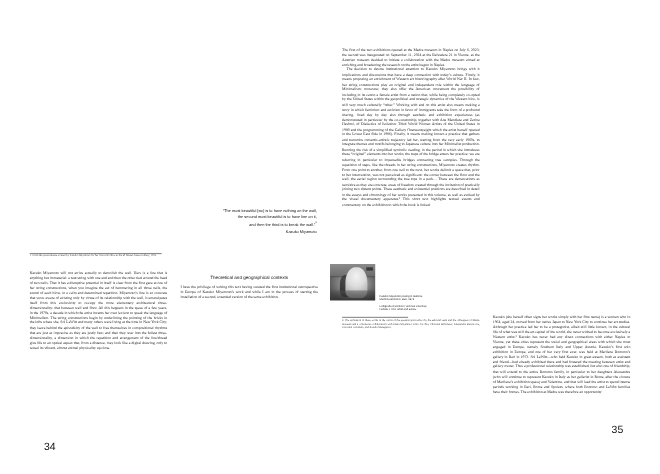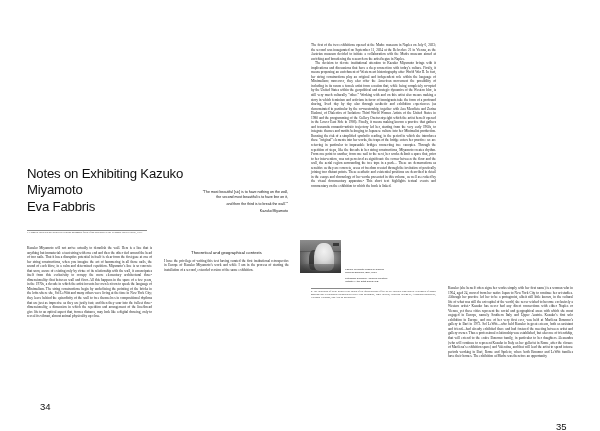--- a/index.html
+++ b/index.html
@@ -77,21 +77,21 @@
     margin:4px 0 2.5px 0;
   }
 
   .folio{
     position:absolute;
     font-family:"Liberation Sans",sans-serif;
     font-size:9.5px;
     color:#111;
   }
   .folio-left{left:40px;top:401px;}
-  .folio-right{left:556px;top:421px;}
+  .folio-right{left:556px;top:386px;}
 
   
   .page-right{position:absolute;left:300px;top:0;width:300px;height:431px;}
 
   .photo-wrap{position:absolute;left:300px;top:240px;width:41px;height:33px;}
   .photo{
     width:100%;height:100%;
     background:
       linear-gradient(160deg, rgba(255,255,255,0.18) 0%, rgba(0,0,0,0.10) 40%, rgba(0,0,0,0.35) 100%),
       radial-gradient(ellipse 60% 48% at 56% 58%, #e9e9e9 0%, #bdbdbd 38%, #8d8d8d 66%, #5c5c5c 100%),
@@ -136,24 +136,20 @@
   }
   .spacer-photo{display:block;width:100%;height:0;}
 </style>
 </head>
 <body>
 
 <div class="spread">
 
   <div class="page-left">
 
-    <div class="title-block">
-      <div class="art-title">Notes on Exhibiting Kazuko Miyamoto</div>
-      <div class="art-author">Eva Fabbris</div>
-    </div>
 
     <div class="epigraph">
       <span>“The most beautiful [sic] is to have nothing on the wall,</span><br>
       <span>the second most beautiful is to have line on it,</span><br>
       <span>and then the third is to break the wall.”</span><span class="sup">1</span>
       <span class="attrib">Kazuko Miyamoto</span>
     </div>
 
     <div class="footnote-rule"></div>
     <div class="footnote">1. From the press release written by Kazuko Miyamoto for her first solo show at the El Museo Street Gallery, 1973.</div>

